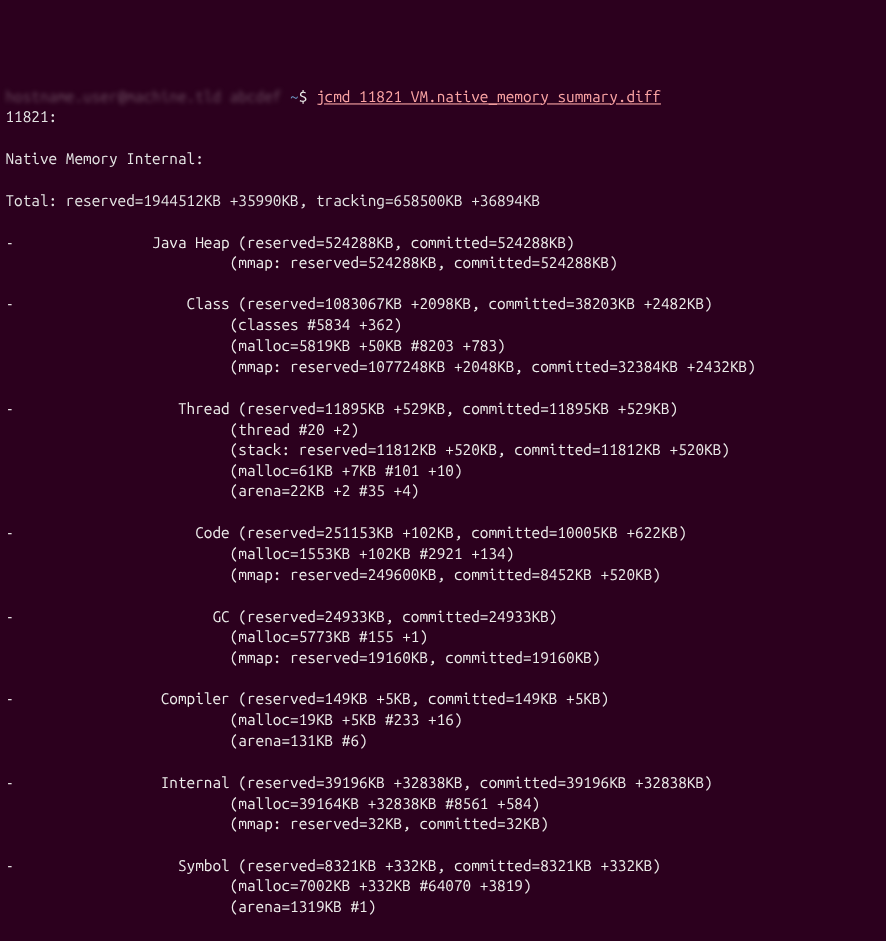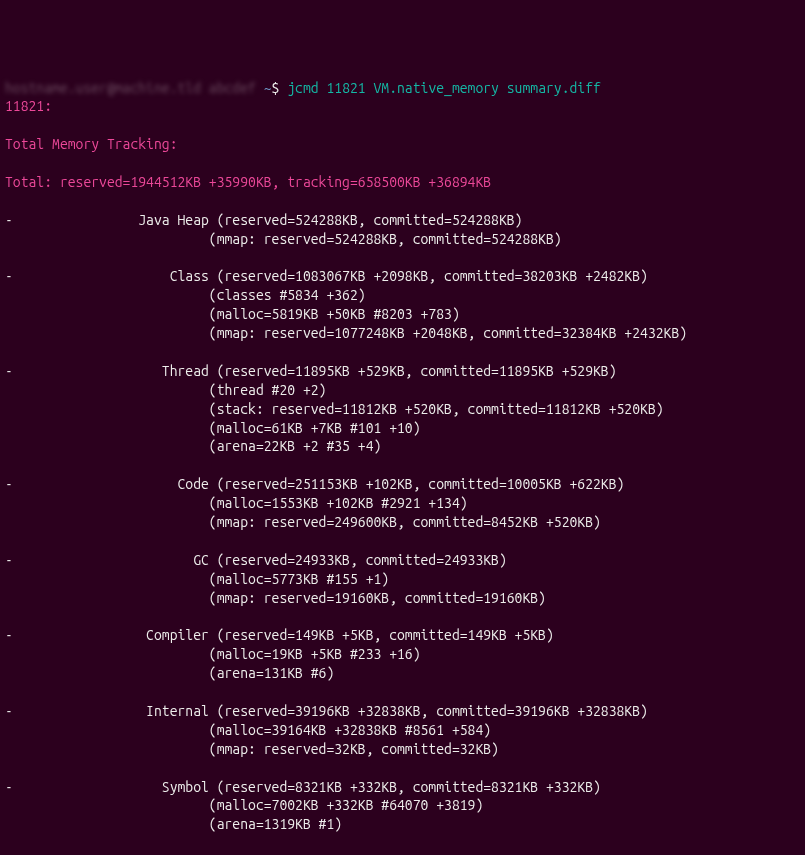--- a/index.html
+++ b/index.html
@@ -9,32 +9,32 @@
       font-family: 'Ubuntu Mono', 'DejaVu Sans Mono', 'Courier New', monospace;
       font-size: 14px;
       line-height: 1.35;
       padding: 3px 5px;
       width: 805px;
       white-space: pre;
     }
     .prompt-host { color: #6b4a5f; filter: blur(2px); display: inline-block; }
     .prompt-tilde { color: #729fcf; }
     .prompt-dollar { color: #eeeeec; }
-    .cmd { color: #14b8a6; }
-    .output { color: #ec4899; }
+    .cmd { color: #fca5a5; text-decoration: underline; }
+    .output { color: #e5e5e5; }
   </style>
 </head>
 <body>
 
 
 
 <div><span class="prompt-host">hostname.user@machine.tld abcdef</span> <span class="prompt-tilde">~</span><span class="prompt-dollar">$</span> <span class="cmd">jcmd 11821 VM.native_memory summary.diff</span>
 <span class="output">11821:</span>
 
-<span class="output">Total Memory Tracking:</span>
+<span class="output">Native Memory Internal:</span>
 
 <span class="output">Total: reserved=1944512KB +35990KB, tracking=658500KB +36894KB</span>
 <div id="sections">
 -                Java Heap (reserved=524288KB, committed=524288KB)
                           (mmap: reserved=524288KB, committed=524288KB)
 
 -                    Class (reserved=1083067KB +2098KB, committed=38203KB +2482KB)
                           (classes #5834 +362)
                           (malloc=5819KB +50KB #8203 +783)
                           (mmap: reserved=1077248KB +2048KB, committed=32384KB +2432KB)

